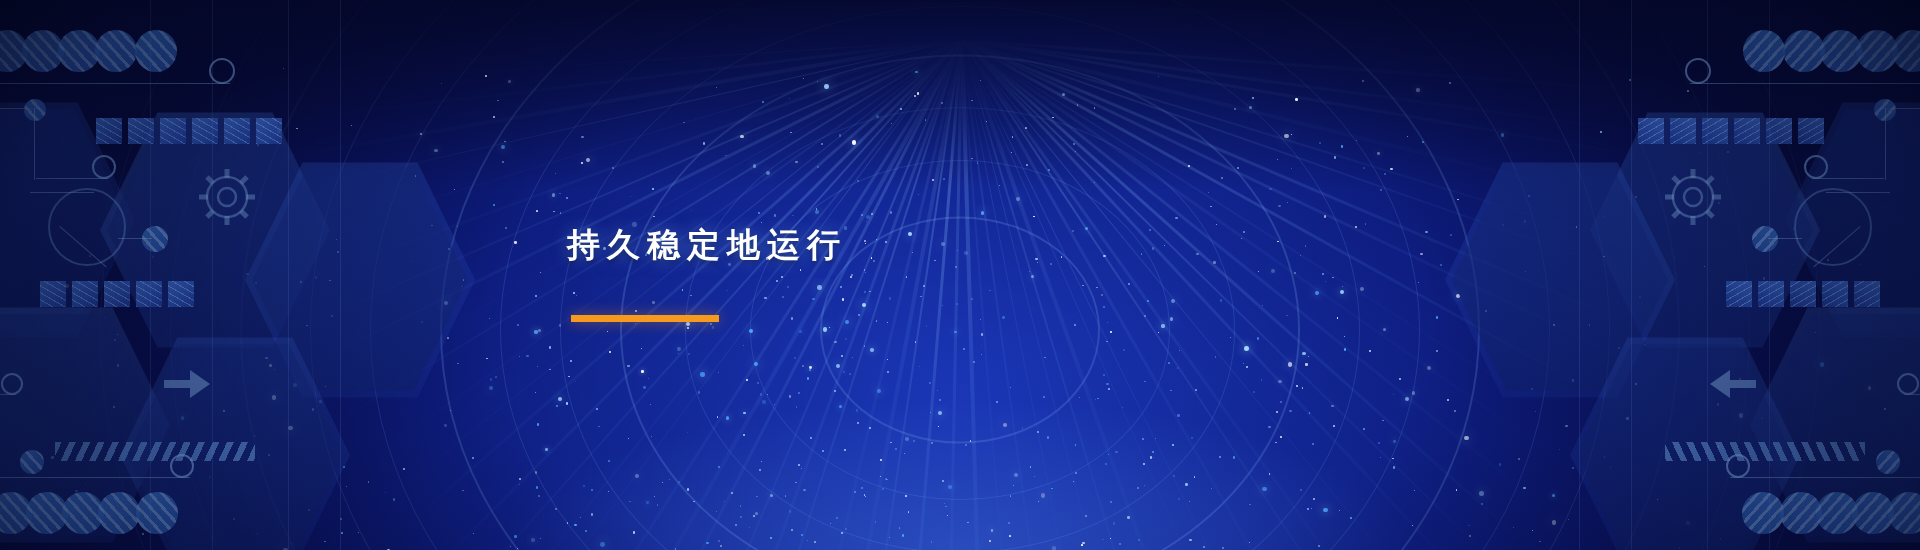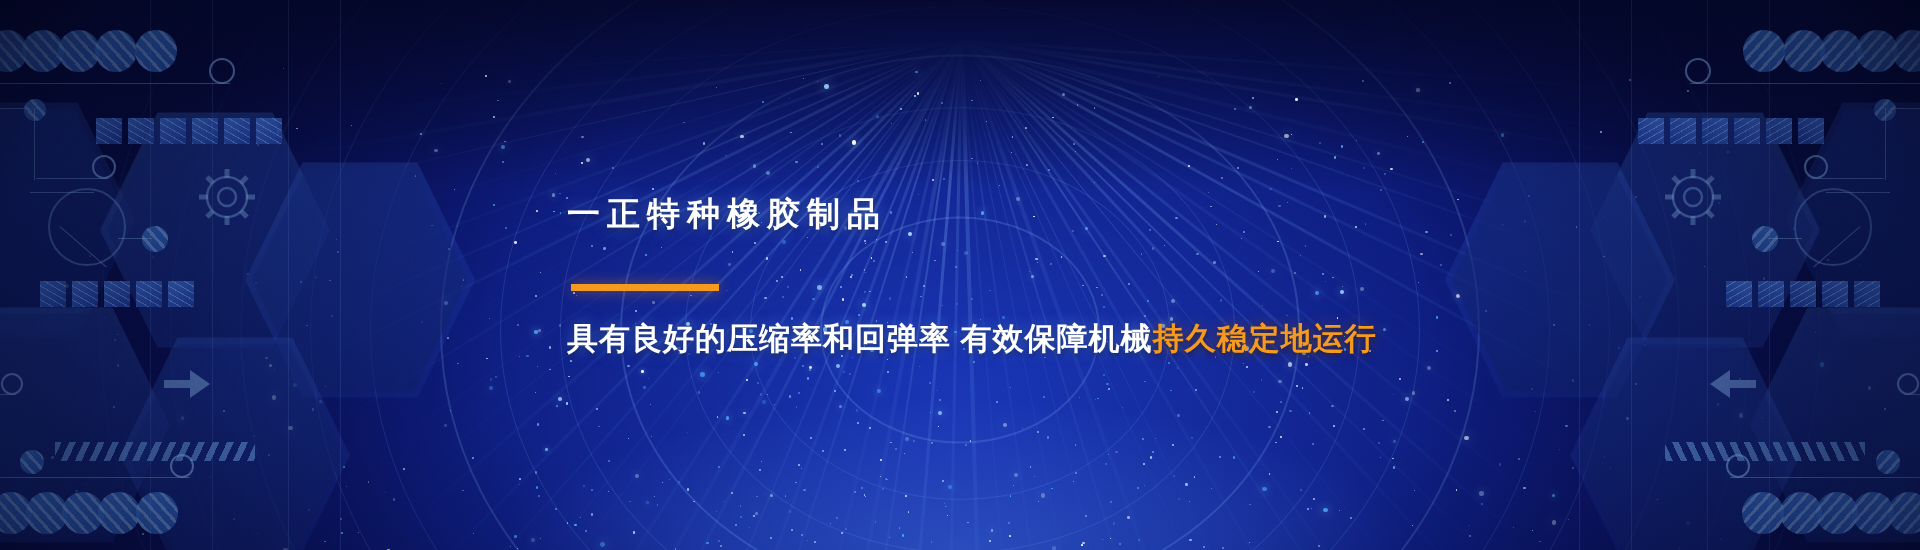--- a/index.html
+++ b/index.html
@@ -1133,18 +1133,17 @@
 
     <div class="vline" style="left:150px;top:0;height:550px;"></div>
     <div class="vline" style="left:212px;top:0;height:550px;"></div>
     <div class="vline" style="left:288px;top:0;height:550px;"></div>
     <div class="vline" style="left:340px;top:0;height:550px;"></div>
   </div>
 
   <div class="bg-vignette"></div>
 
   <div class="copy">
-    <div class="tagline">一正特种橡胶制品</div>
+    <div class="tagline">持久稳定地运行</div>
     <div class="divider"></div>
-    <div class="subline"><span>具有良好的压缩率和回弹率 有效保障机械</span><span class="hl">持久稳定地运行</span></div>
   </div>
 
 </div>
 
 </body></html>

